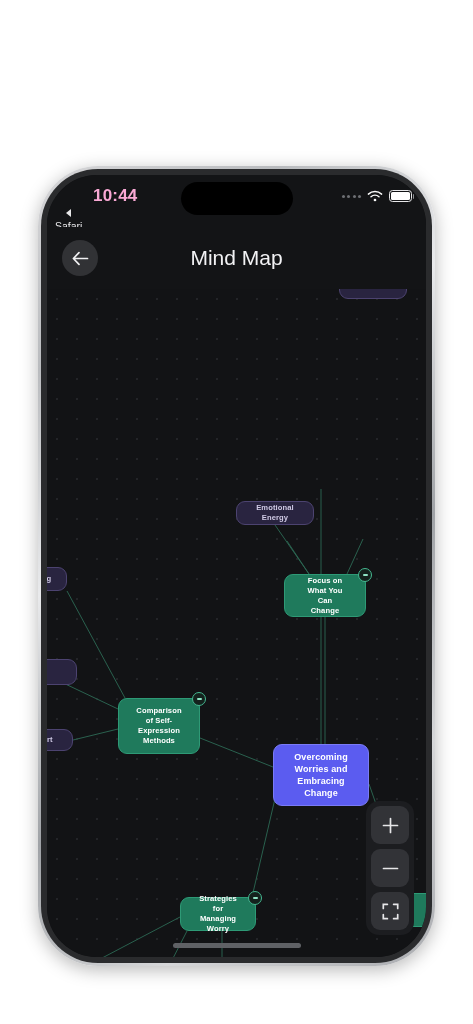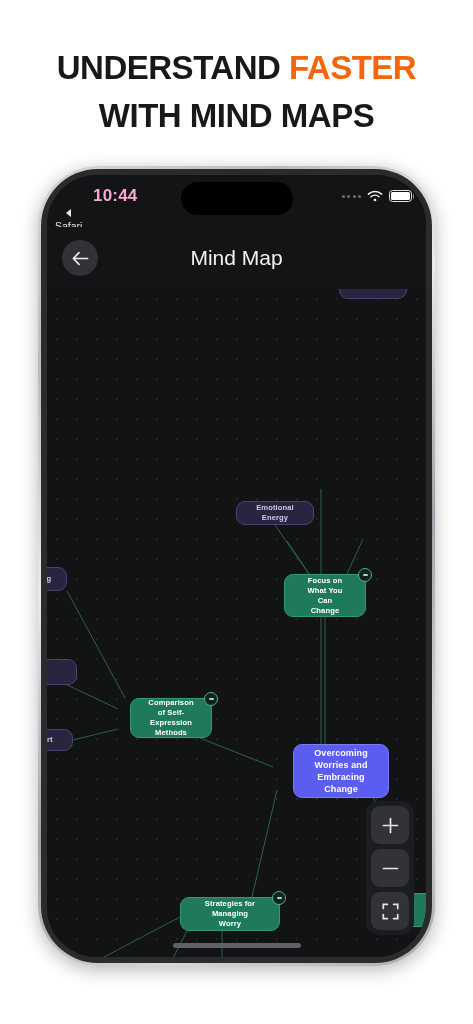--- a/index.html
+++ b/index.html
@@ -154,26 +154,20 @@
     position:absolute; bottom:9px; left:50%; transform:translateX(-50%);
     width:128px;height:5px;border-radius:3px;background:#5f6165;
     z-index:50;
   }
 </style>
 </head>
 <body>
 
 <div id="page">
 
-  <div class="headline">
-    <div>
-      <span>UNDERSTAND </span><span class="accent">FASTER</span>
-    </div>
-    <div>WITH MIND MAPS</div>
-  </div>
 
   <div class="phone-outer">
     <div class="phone-band"></div>
     <div class="phone-screen">
 
       <div class="canvas">
         <svg class="edges" id="edge-svg" viewBox="0 0 379 668">
             <path d="M 274 455 L 274 200" stroke="#2c6a55" stroke-width="0.9" fill="none"></path>
             <path d="M 278 455 L 278 319" stroke="#2c6a55" stroke-width="0.9" fill="none"></path>
             <path d="M 228 236 L 262 285" stroke="#2c6a55" stroke-width="0.9" fill="none"></path>
@@ -201,36 +195,36 @@
             </div>
             <div class="node green" style="left: 237px; top: 285px; width: 82px; height: 43px;">
               <span>Focus on What You Can Change</span>
               <span class="badge">
                 <i></i>
               </span>
             </div>
             <div class="node purple" style="left: -14px; top: 370px; width: 26px; height: 26px;">
               <span></span>
             </div>
-            <div class="node green" style="left: 71px; top: 409px; width: 82px; height: 40px; margin-left: 12px;">
+            <div class="node green" style="left: 71px; top: 409px; width: 82px; height: 56px;">
               <span>Comparison of Self-Expression Methods</span>
               <span class="badge">
                 <i></i>
               </span>
             </div>
             <div class="node purple" style="left: -26px; top: 440px; width: 52px; height: 22px;">
               <span>Art</span>
             </div>
-            <div class="node blue" style="left: 226px; top: 455px; width: 96px; height: 54px; margin-left: 20px;">
+            <div class="node blue" style="left: 226px; top: 455px; width: 96px; height: 62px;">
               <span>Overcoming Worries and Embracing Change</span>
             </div>
             <div class="node green" style="left: 356px; top: 604px; width: 34px; height: 34px;">
               <span></span>
             </div>
-            <div class="node green" style="left: 133px; top: 608px; width: 100px; height: 34px;">
+            <div class="node green" style="left: 133px; top: 608px; width: 76px; height: 34px;">
               <span>Strategies for Managing Worry</span>
               <span class="badge">
                 <i></i>
               </span>
             </div>
           </div>
 
         <div class="zoom-ctrl">
           <div class="zbtn">
             <svg width="17" height="17" viewBox="0 0 17 17">

